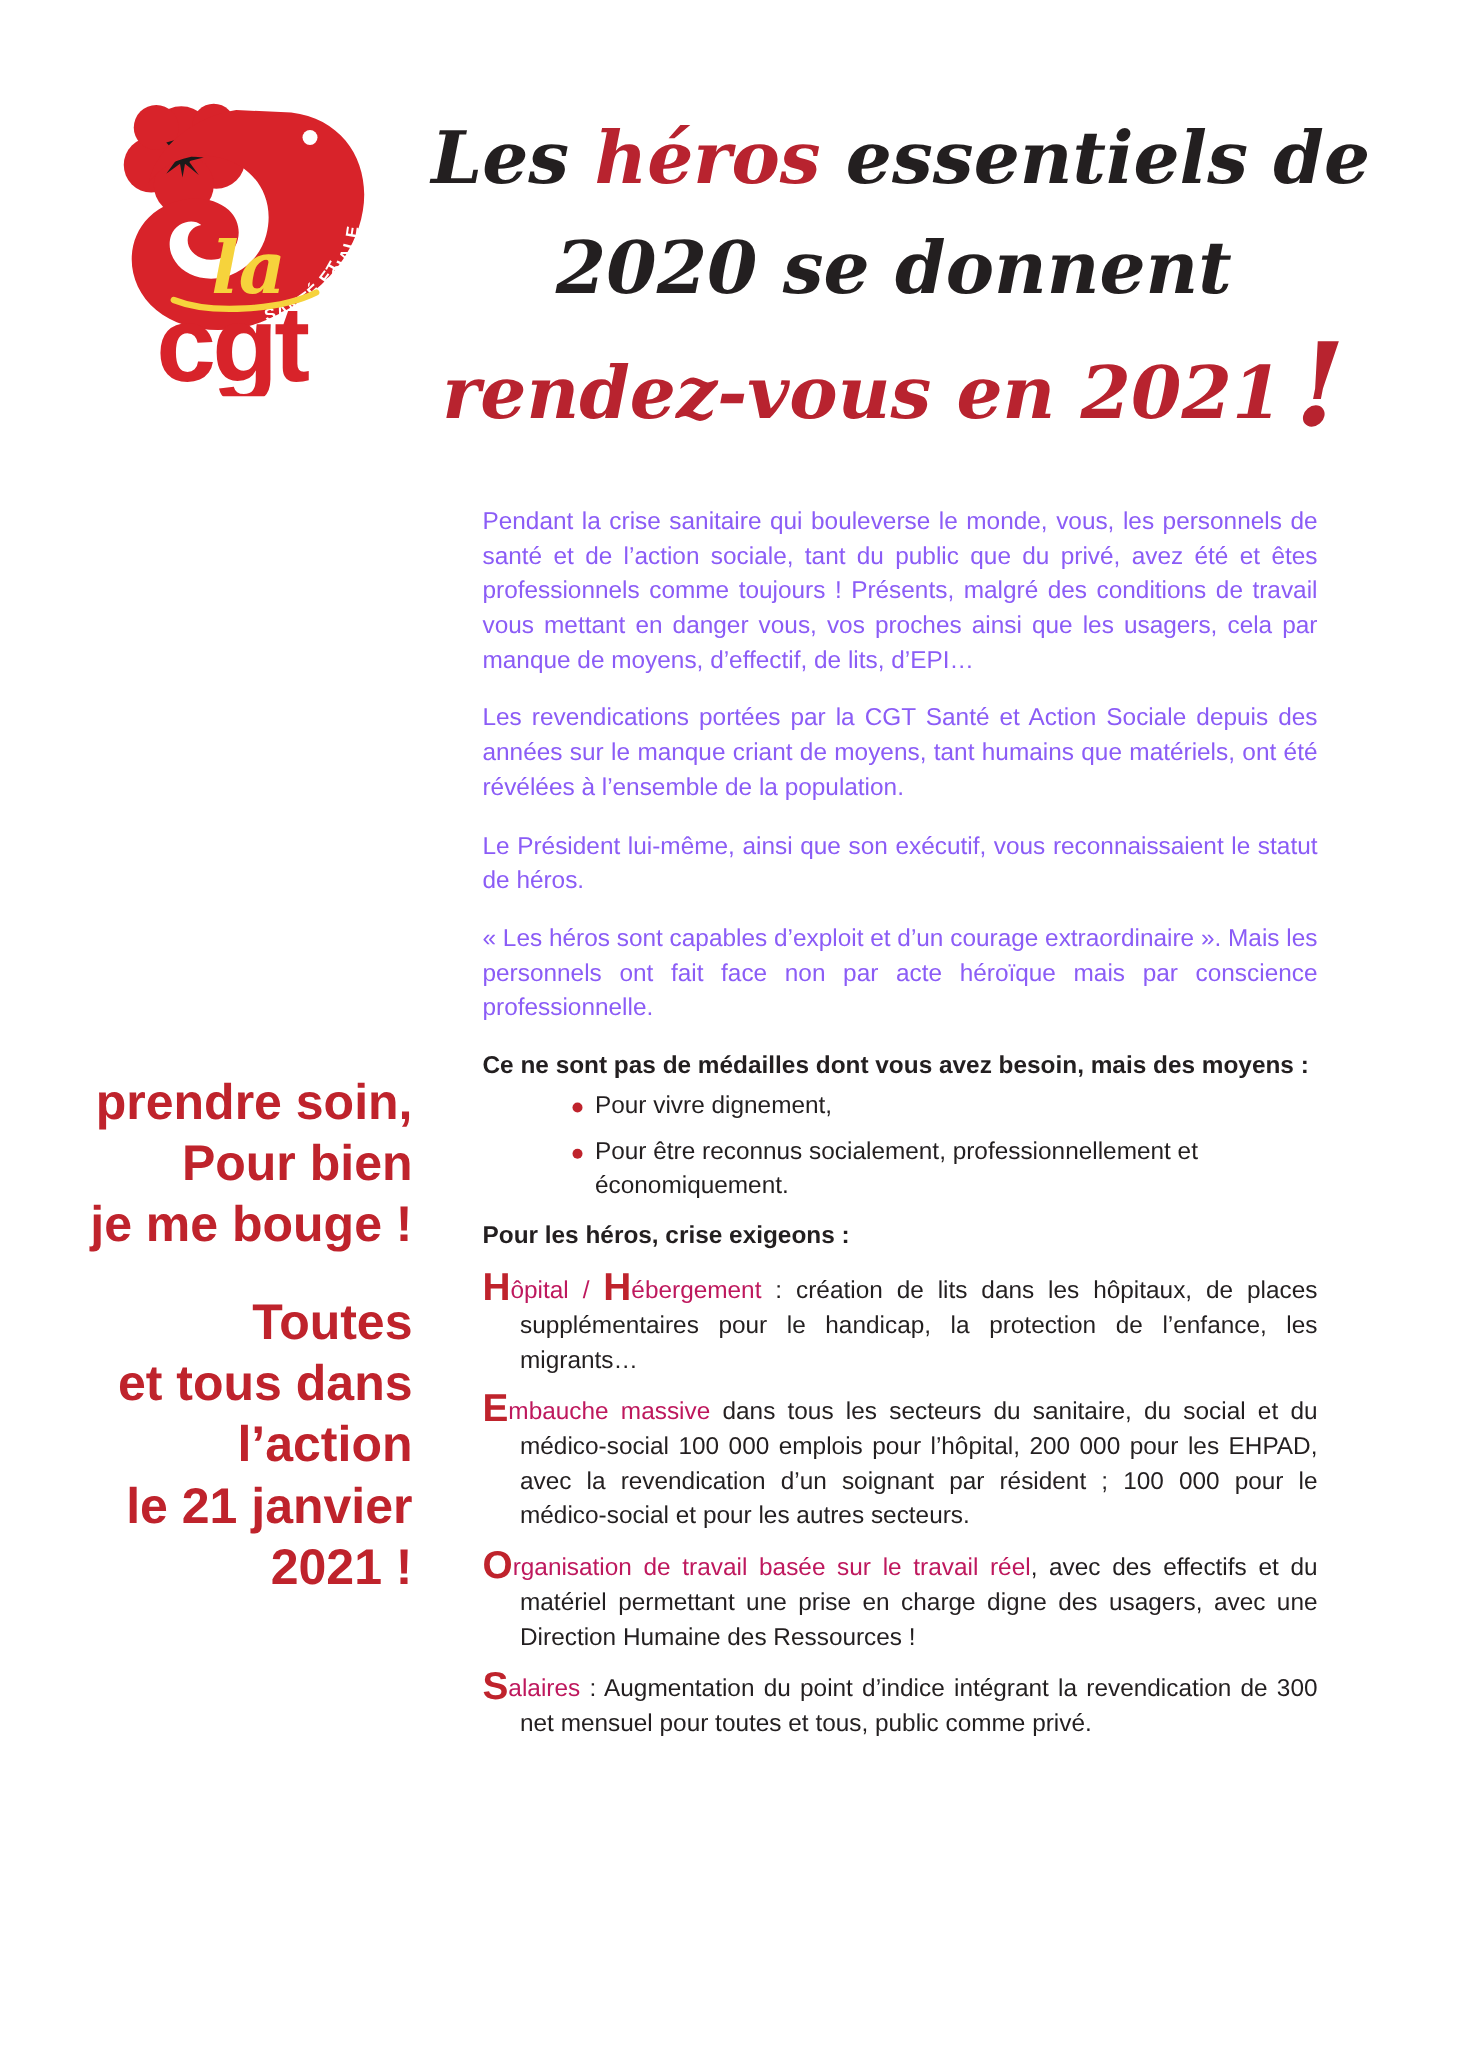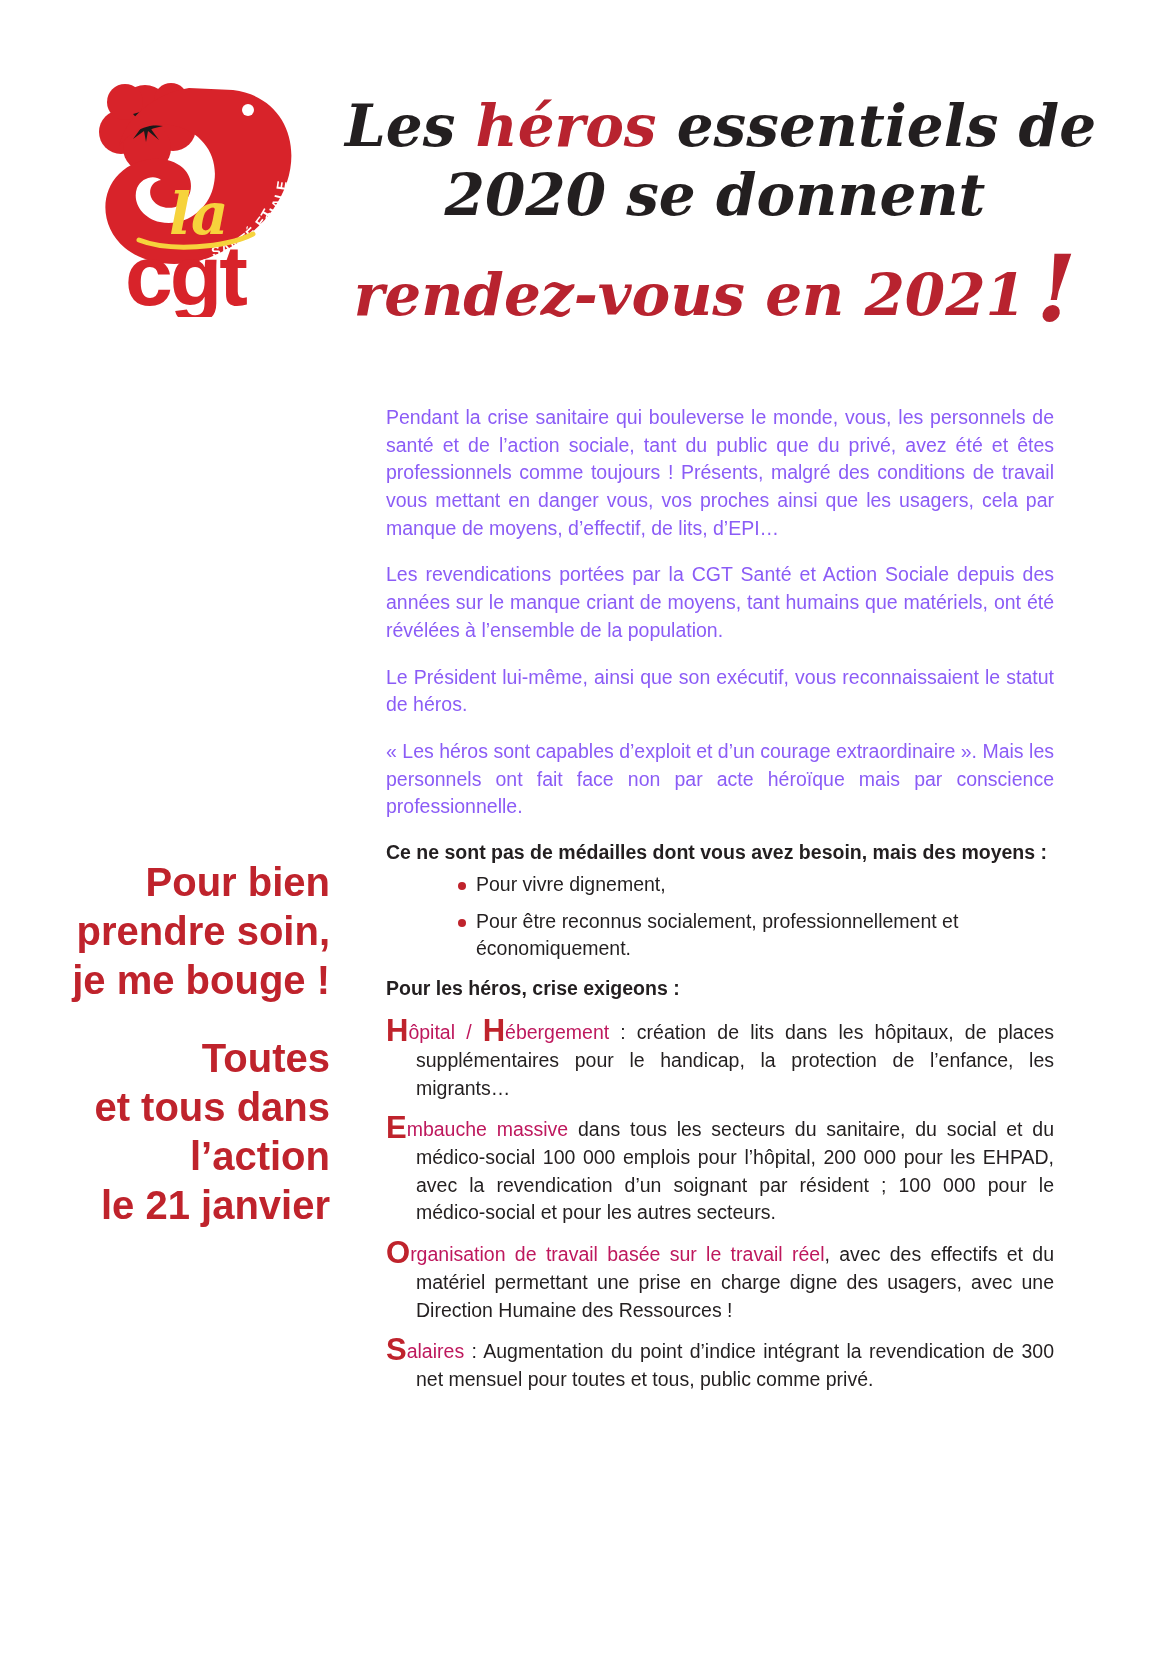--- a/index.html
+++ b/index.html
@@ -40,21 +40,21 @@
     left: 345px;
     top: 95px;
     width: 740px;
     text-align: center;
     font-family: "DejaVu Serif", serif;
     font-style: italic;
     line-height: 1.08;
   }
   .hl-line { display: block; white-space: nowrap; }
   .hl-1 { font-size: 58px; }
-  .hl-2 { font-size: 58px; margin-top: 6px; }
+  .hl-2 { font-size: 58px; margin-top: 25px; }
   .hl-3 { font-size: 58px; margin-top: 14px; }
   .hl-black { color: #231f20; font-weight: bold; }
   .hl-red { color: #b8232f; font-weight: bold; }
   .hl-bang {
     color: #b8232f;
     font-size: 92px;
     font-weight: bold;
     vertical-align: -6px;
     margin-left: 10px;
   }
@@ -197,28 +197,29 @@
   <span class="hl-line hl-1">
     <span class="hl-black">Les </span><span class="hl-red">héros</span><span class="hl-black"> essentiels de</span>
   </span>
   <span class="hl-line hl-2 hl-black">2020 se donnent</span>
   <span class="hl-line hl-3">
     <span class="hl-red">rendez-vous  en 2021</span><span class="hl-bang">!</span>
   </span>
 </div>
 
 <div class="slogan">
+  <span class="sl-line">prendre soin,</span>
   <span class="sl-line">Pour bien</span>
-  <span class="sl-line">prendre soin,</span>
   <span class="sl-line">je me bouge !</span>
   <span class="sl-gap"></span>
   <span class="sl-line">Toutes</span>
   <span class="sl-line">et tous dans</span>
   <span class="sl-line">l’action</span>
   <span class="sl-line">le 21 janvier</span>
+  <span class="sl-line">2021 !</span>
 </div>
 
 <div class="content">
 
   <p class="para">Pendant la crise sanitaire qui bouleverse le monde, vous, les personnels de santé et de l’action sociale, tant du public que du privé, avez été et êtes professionnels comme toujours ! Présents, malgré des conditions de travail vous mettant en danger vous, vos proches ainsi que les usagers, cela par manque de moyens, d’effectif, de lits, d’EPI…</p>
   <p class="para">Les revendications portées par la CGT Santé et Action Sociale depuis des années sur le manque criant de moyens, tant humains que matériels, ont été révélées à l’ensemble de la population.</p>
   <p class="para">Le Président lui-même, ainsi que son exécutif, vous reconnaissaient le statut de héros.</p>
   <p class="para">« Les héros sont capables d’exploit et d’un courage extraordinaire ». Mais les personnels ont fait face non par acte héroïque mais par conscience professionnelle.</p>
 
   <div class="bold-head">Ce ne sont pas de médailles dont vous avez besoin, mais des moyens :</div>

